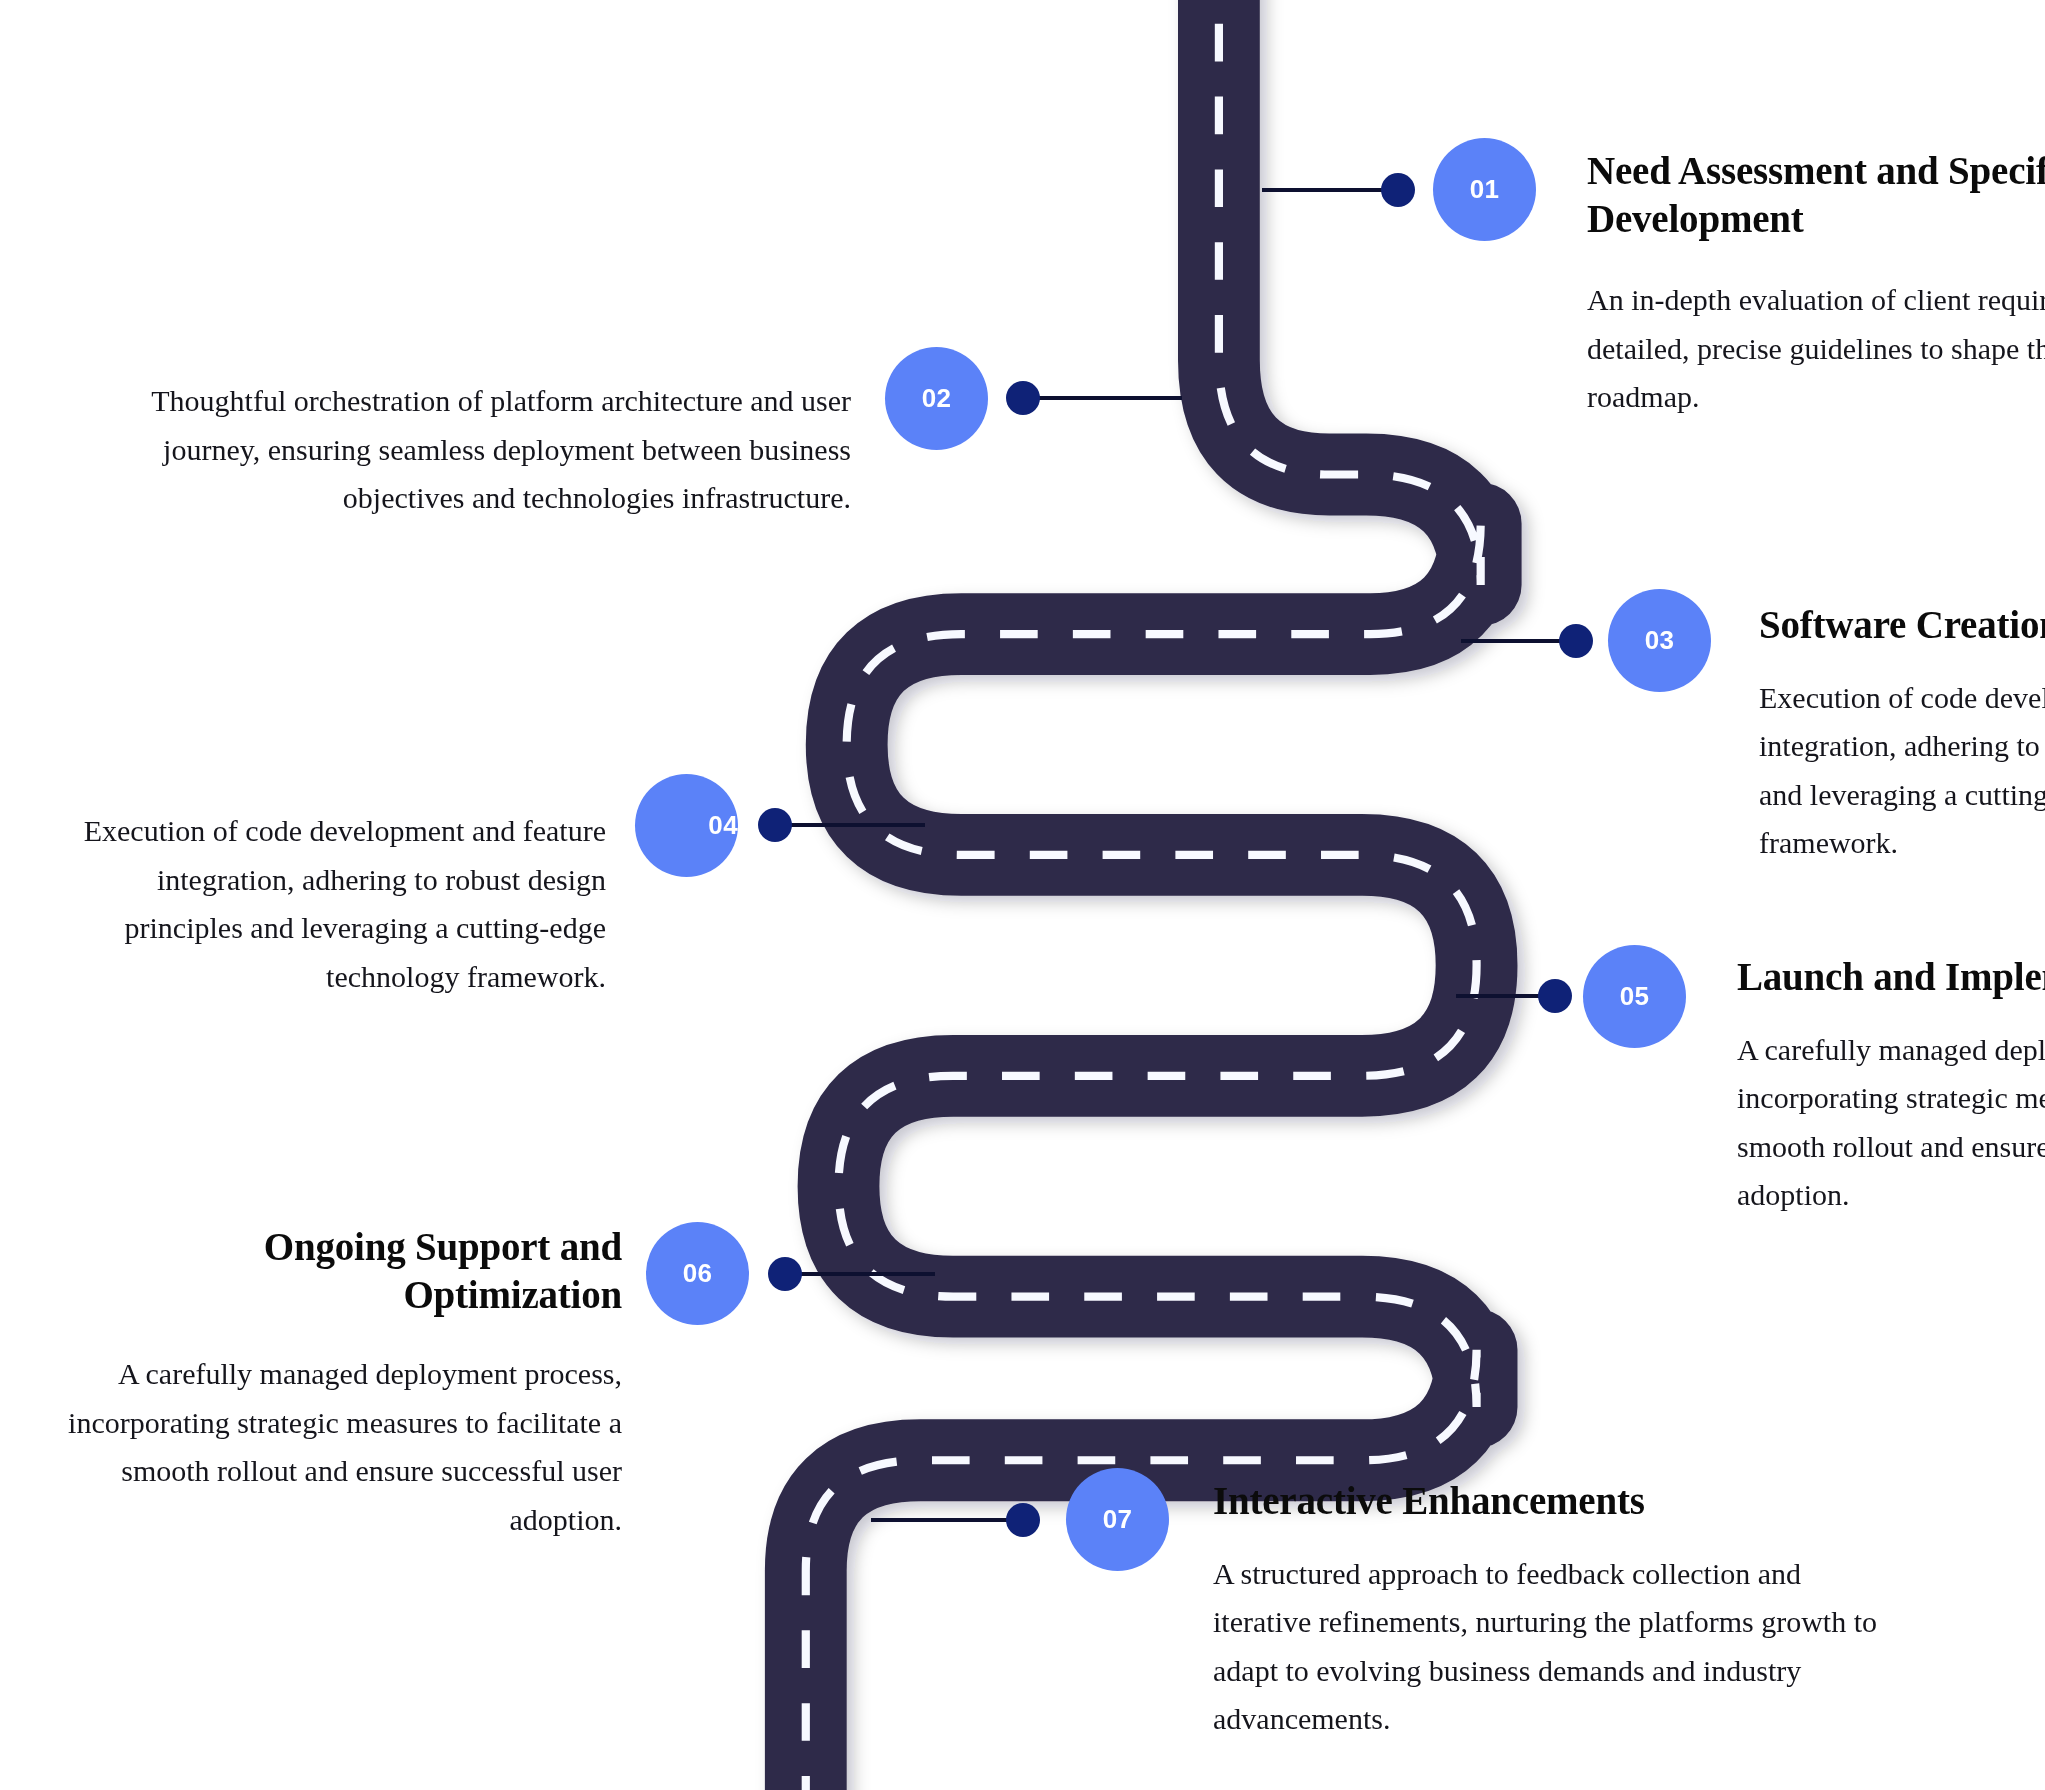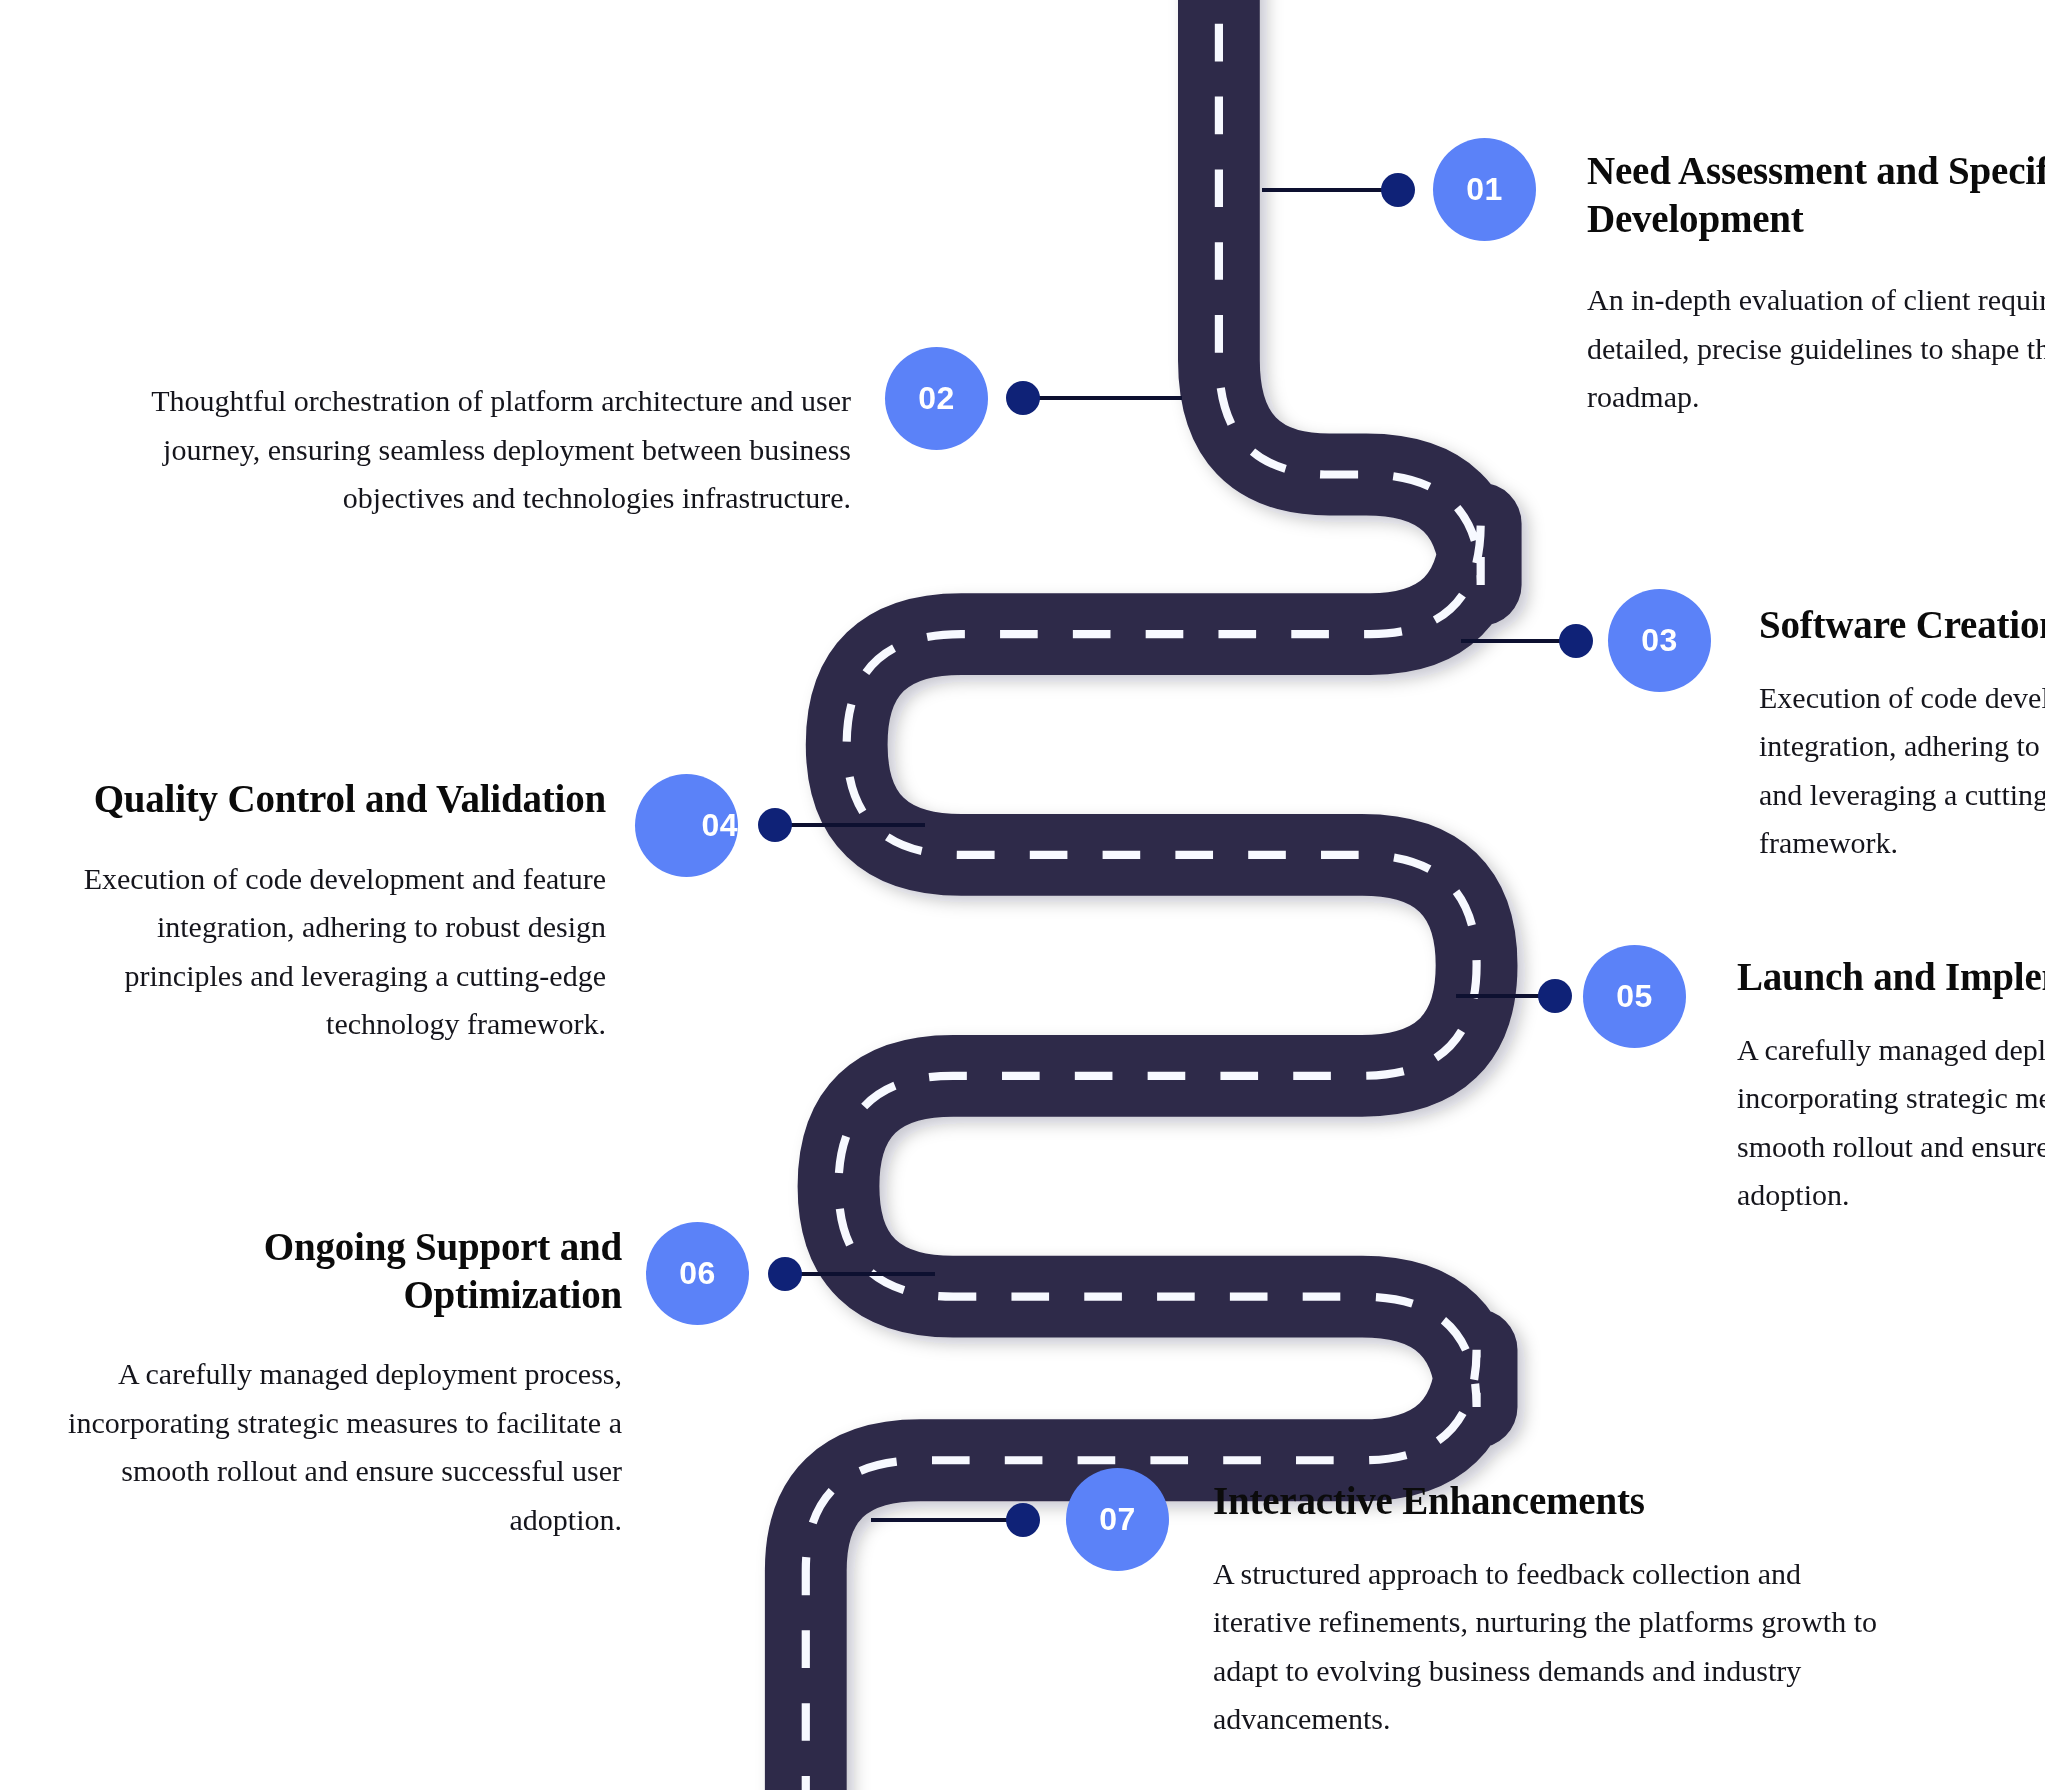--- a/index.html
+++ b/index.html
@@ -22,21 +22,21 @@
   }
 
   
   .badge {
     position:absolute; width:103px; height:103px; border-radius:50%;
     background:#5b82f8;
     display:flex; align-items:center; justify-content:center;
     color:#ffffff;
     font-family:"Liberation Sans", sans-serif;
     font-weight:bold;
-    font-size:32px;
+    font-size:26px;
     letter-spacing:0.4px;
   }
 
   .text-block { position:absolute; }
   .title {
     font-family:"Liberation Serif", serif;
     font-weight:bold;
     font-size:39px;
     line-height:1.22;
     color:#0b0b0b;
@@ -172,21 +172,20 @@
   </div>
 </div>
 
 <div class="step">
   <div class="connector" style="left:790px; top:823px; width:135px;"></div>
   <div class="dot" style="left:758px; top:808px;"></div>
   <div class="badge" style="left:635px; top:774px;justify-content:flex-end;">
     <span>04</span>
   </div>
   <div class="text-block align-right" style="left:74px; top:775px; width:532px;">
-    <div class="title">Quality Control and Validation</div>
     <div class="body" style="margin-top:32px;">Execution of code development and feature integration, adhering to robust design principles and leveraging a cutting-edge technology framework.</div>
   </div>
 </div>
 
 <div class="step">
   <div class="connector" style="left:1456px; top:994px; width:102px;"></div>
   <div class="dot" style="left:1538px; top:979px;"></div>
   <div class="badge" style="left:1583px; top:945px;">
     <span>05</span>
   </div>

